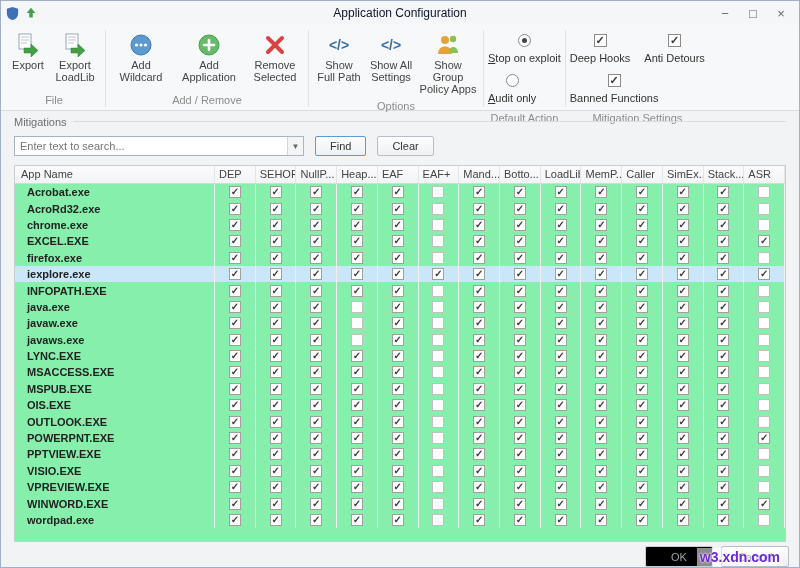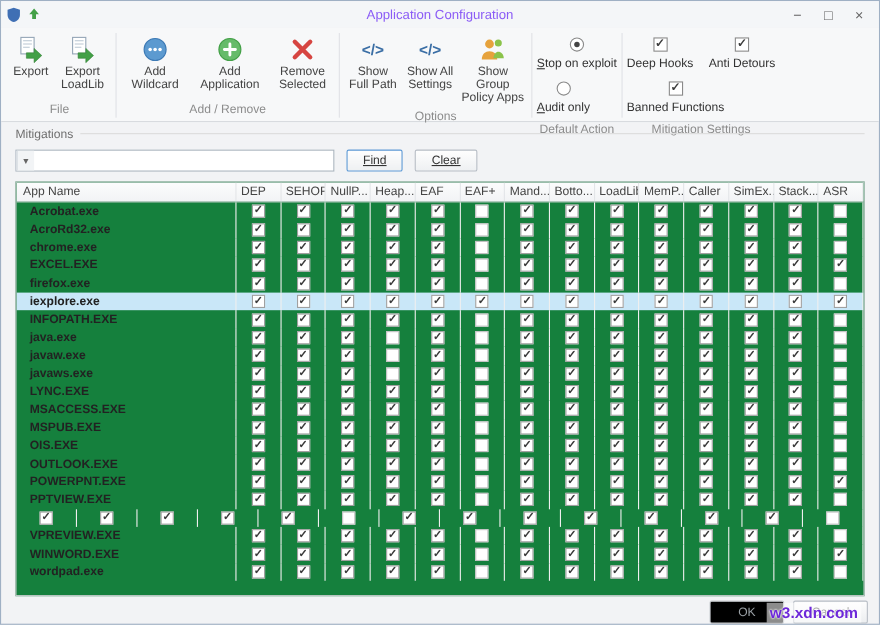--- a/index.html
+++ b/index.html
@@ -23,21 +23,21 @@
     height: 24px; flex: 0 0 24px;
     display: flex; align-items: center;
     background: #f4f6f8;
     padding: 0 4px;
     position: relative;
   }
   .tb-icons { display: flex; gap: 4px; z-index: 2; align-items: center; }
   .tb-icons svg { display: block; }
   .title {
     position: absolute; left: 0; right: 0;
-    text-align: center; color: #8b5cf6; font-size: 12px;
+    text-align: center; color: #0f172a; font-size: 12px;
   }
   .win-controls { margin-left: auto; display: flex; z-index: 2; }
   .wc {
     width: 28px; height: 20px;
     display: flex; align-items: center; justify-content: center;
     color: #666; font-size: 13px; cursor: default;
   }
   
   .ribbon {
     height: 86px; flex: 0 0 86px;
@@ -103,27 +103,27 @@
   }
   .combo .arrow {
     width: 16px; display: flex; align-items: center; justify-content: center;
     color: #666; font-size: 8px;
     border-left: 1px solid #d0d6dc; background: #f2f4f6;
   }
   .btn {
     height: 20px; padding: 0 14px;
     background: linear-gradient(#fefefe, #eef0f2);
     border: 1px solid #b8bec6; border-radius: 2px;
-    color: #333; display: flex; align-items: center; cursor: default; text-decoration: underline;
+    color: #333; display: flex; align-items: center; cursor: default;
   }
   .btn.find { border-color: #5e9ad6; }
   
   .grid {
     height: 377px; flex: 0 0 377px;
-    border: 1px solid #c9ccd0; background: #15803d;
+    border: 1px solid #c9ccd0; background: #86efac;
     display: flex; flex-direction: column; overflow: hidden;
   }
   .ghead {
     display: flex; height: 18px; flex: 0 0 18px;
     background: linear-gradient(#fcfcfd, #f2f3f5);
     border-bottom: 1px solid #d6d9dc;
   }
   .hcell {
     font-size: 11px; color: #444; padding: 2px 4px;
     border-right: 1px solid #e3e5e8;
@@ -336,20 +336,21 @@
   </div>
 
   <div class="mitbox">
     <div class="mit-caption">
       <span>Mitigations</span>
       <span class="line"></span>
     </div>
 
     <div class="searchrow">
       <div class="combo">
+        <input type="text" placeholder="Enter text to search..." style="">
         <span class="arrow">▼</span>
       </div>
       <div class="btn find">Find</div>
       <div class="btn">Clear</div>
     </div>
 
     <div class="grid">
       <div class="ghead">
           <div class="hcell name">App Name</div>
           <div class="hcell m">DEP</div>
@@ -1127,20 +1128,21 @@
               <span class="cb on">✓</span>
             </div>
             <div class="gcell chk">
               <span class="cb on">✓</span>
             </div>
             <div class="gcell chk">
               <span class="cb"></span>
             </div>
           </div>
           <div class="grow">
+            <div class="gcell name">VISIO.EXE</div>
             <div class="gcell chk">
               <span class="cb on">✓</span>
             </div>
             <div class="gcell chk">
               <span class="cb on">✓</span>
             </div>
             <div class="gcell chk">
               <span class="cb on">✓</span>
             </div>
             <div class="gcell chk">

